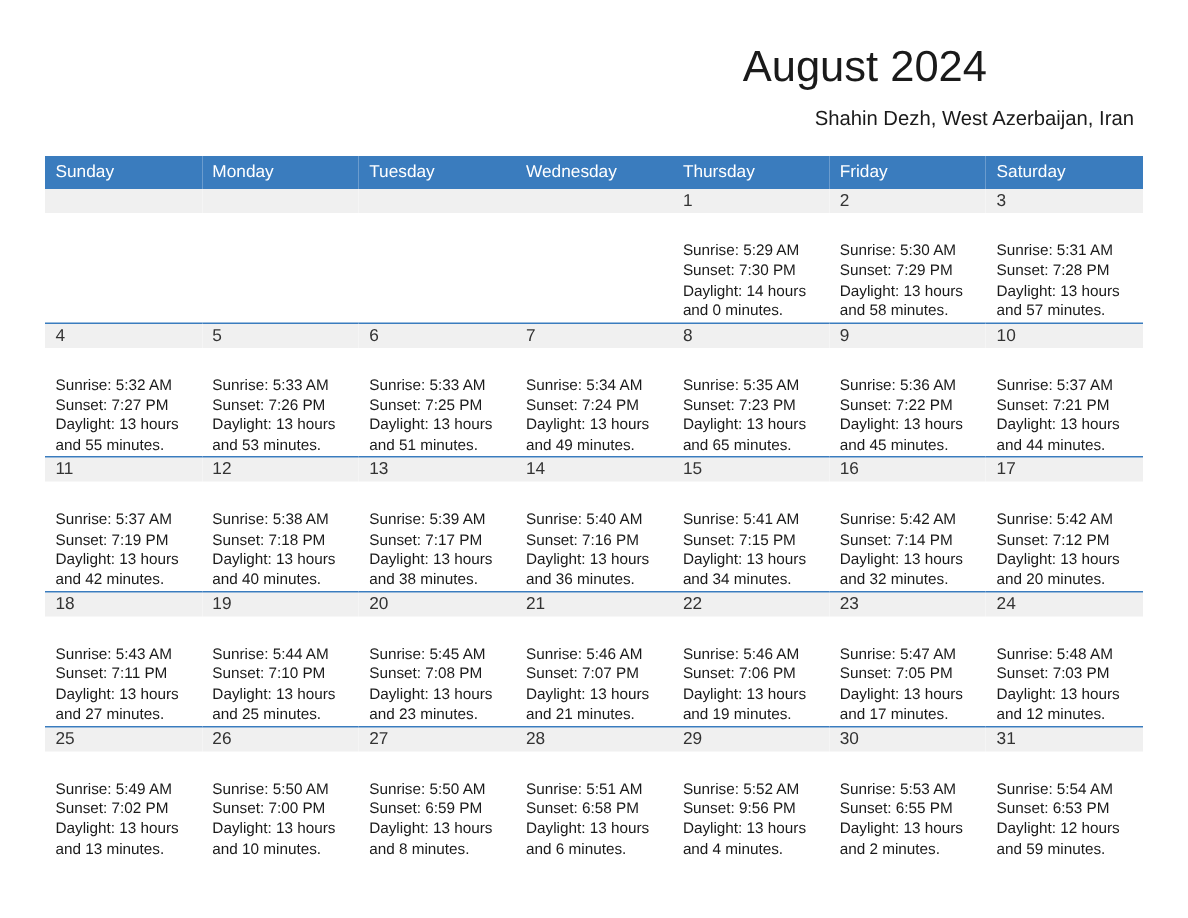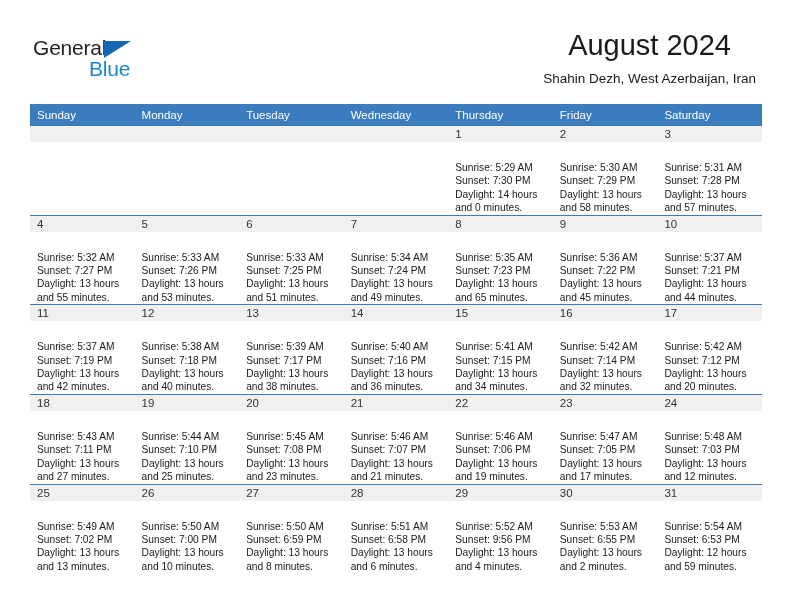--- a/index.html
+++ b/index.html
@@ -60,35 +60,36 @@
     top: 21px;
     font-size: 21px;
     letter-spacing: -0.2px;
     color: #1b87d4;
     font-family: "Liberation Sans", sans-serif;
   }
   .title-block {
     position: absolute;
     right: 36px;
     top: 28px;
-    text-align: center;
+    text-align: left;
   }
   .month-title {
     font-size: 29px;
     color: #1a1a1a;
     font-weight: normal;
     line-height: 34px;
     white-space: nowrap;
   }
   .location-subtitle {
     font-size: 13.5px;
     color: #1a1a1a;
     line-height: 20px;
     margin-top: 7px;
     white-space: nowrap;
+    margin-left: 48px;
   }
 
   
   .calendar {
     position: absolute;
     left: 30px;
     top: 104px;
     width: 732px;
     border-collapse: collapse;
     table-layout: fixed;
@@ -137,25 +138,20 @@
   td.empty .daynum-band {
     background: #f0f0f0;
   }
 </style>
 </head>
 <body>
 
 <div class="page">
 
   <div class="header">
-    <div class="logo">
-      <span class="logo-general">General</span>
-      <span class="logo-triangle"></span>
-      <span class="logo-blue">Blue</span>
-    </div>
     <div class="title-block">
       <div class="month-title">August 2024</div>
       <div class="location-subtitle">Shahin Dezh, West Azerbaijan, Iran</div>
     </div>
   </div>
 
   <table class="calendar">
     <thead>
       <tr>
         <th>Sunday</th>

